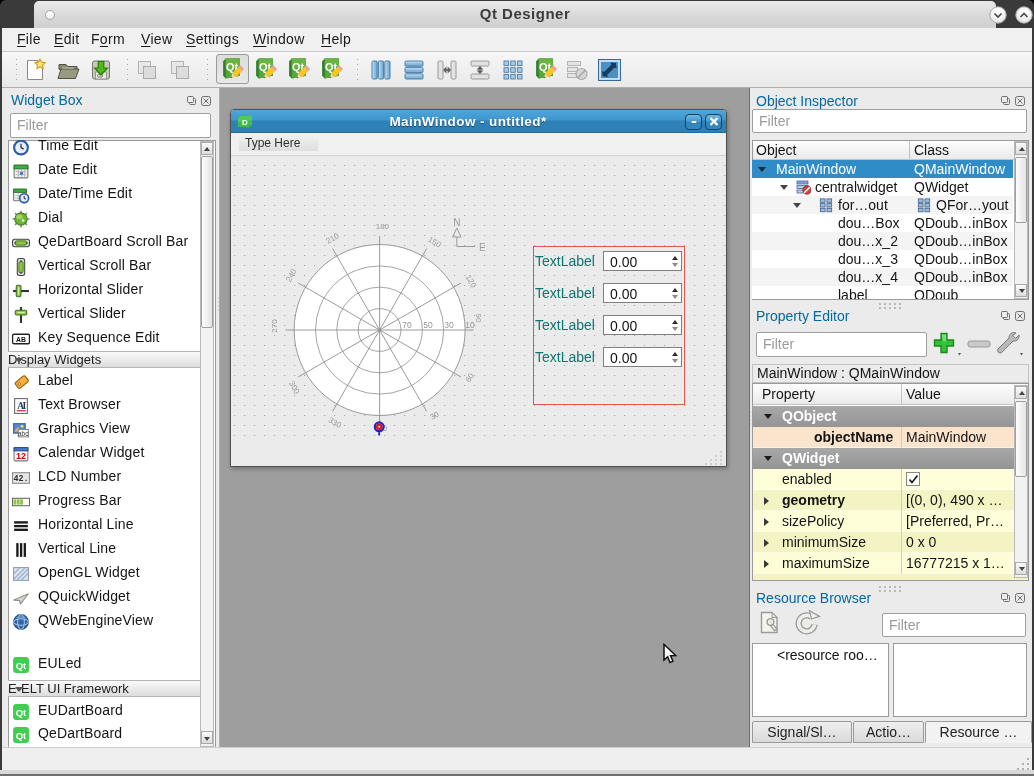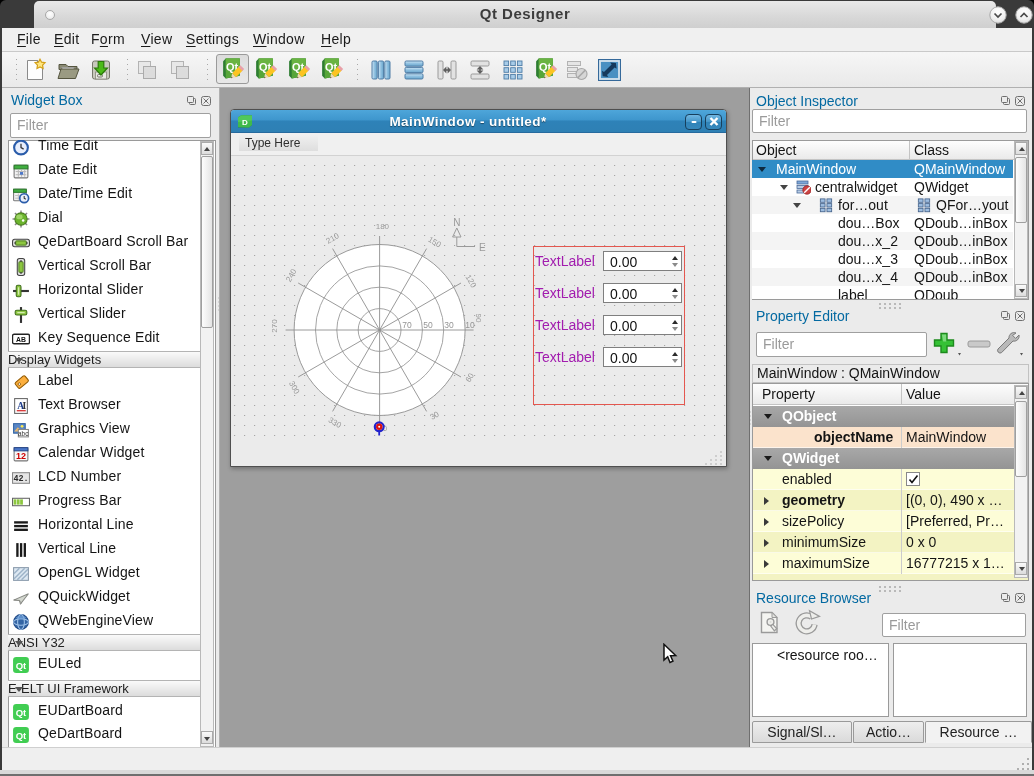--- a/index.html
+++ b/index.html
@@ -64,21 +64,21 @@
     background:linear-gradient(#71b7e2,#4395c8 50%,#2f83b8 52%,#3688bc);
     box-sizing:border-box;color:#fff;text-align:center;}
   #mdimenu{left:0;top:23px;width:495px;height:22px;background:#f0f0f0;
     border-bottom:1px solid #d2d2d2;}
   #typehere{left:8px;top:2px;width:73px;height:16px;
     background:linear-gradient(#f0f0f0,#dedede);
     font-size:12px;color:#2e2e2e;padding-left:6px;line-height:16px;}
   #formarea{left:0;top:46px;width:495px;height:310px;background:#ebebeb;}
   
   #redbox{border:1px solid #e4574f;box-sizing:border-box;}
-  .tlabel{font-size:14px;color:#a21caf;white-space:nowrap;}
+  .tlabel{font-size:14px;color:#0f766e;white-space:nowrap;}
   .spin{background:#fff;border:1px solid #7f7f7f;box-sizing:border-box;
     font-size:14px;color:#111;}
   .sup{left:68px;top:4.5px;width:0;height:0;border-left:3.8px solid transparent;
     border-right:3.8px solid transparent;border-bottom:4.6px solid #2b2b2b;}
   .sdn{left:68px;top:11.5px;width:0;height:0;border-left:3.8px solid transparent;
     border-right:3.8px solid transparent;border-top:4.6px solid #8a8a8a;}
   
   .hdrrow{background:linear-gradient(#fdfdfd,#eaeaea);border-bottom:1px solid #c4c4c4;box-sizing:border-box;}
   .cell{font-size:14px;color:#141414;white-space:nowrap;}
   
@@ -472,21 +472,20 @@
             <path d="M7 10.8 L8 14.5 L9.2 12.2" fill="#b5b8b1" stroke="#888a85" stroke-width="0.8"></path>
           </svg>
           <div class="witem abs" style="top:447.5px;">QQuickWidget</div>
       <svg class="abs wicon" style="top:472.5px" width="18" height="18" viewBox="0 0 17 17">
             <circle cx="8.5" cy="8.5" r="7" fill="#3465a4" stroke="#204a87" stroke-width="1"></circle>
             <ellipse cx="8.5" cy="8.5" rx="3.2" ry="7" fill="none" stroke="#9fc2e8" stroke-width="1"></ellipse>
             <ellipse cx="8.5" cy="8.5" rx="7" ry="3" fill="none" stroke="#9fc2e8" stroke-width="1"></ellipse>
             <path d="M3.5 4.5 a7 7 0 0 1 10 0 a9 9 0 0 1 -10 0" fill="#6fa0d8" opacity="0.7"></path>
           </svg>
           <div class="witem abs" style="top:471.5px;">QWebEngineView</div>
-      <div class="whead abs" style="left:0px;top:494px;width:192px;"><span style="line-height:16px">ANSI Y32</span><span class="tri-d abs" style="left:7px;top:6px;"></span></div>
       <svg class="abs wicon" style="top:516.0px" width="18" height="18" viewBox="0 0 17 17">
             <rect x="1" y="1" width="15" height="15" rx="3" fill="#41cd52"></rect>
             <text x="8.5" y="12" font-size="9" font-weight="bold" fill="#fff" text-anchor="middle" font-family="Liberation Sans">Qt</text>
           </svg>
           <div class="witem abs" style="top:515.0px;">EULed</div>
       <div class="whead abs" style="left:0px;top:540px;width:192px;"><span style="line-height:16px">E-ELT UI Framework</span><span class="tri-d abs" style="left:7px;top:6px;"></span></div>
       <svg class="abs wicon" style="top:562.5px" width="18" height="18" viewBox="0 0 17 17">
             <rect x="1" y="1" width="15" height="15" rx="3" fill="#41cd52"></rect>
             <text x="8.5" y="12" font-size="9" font-weight="bold" fill="#fff" text-anchor="middle" font-family="Liberation Sans">Qt</text>
           </svg>

